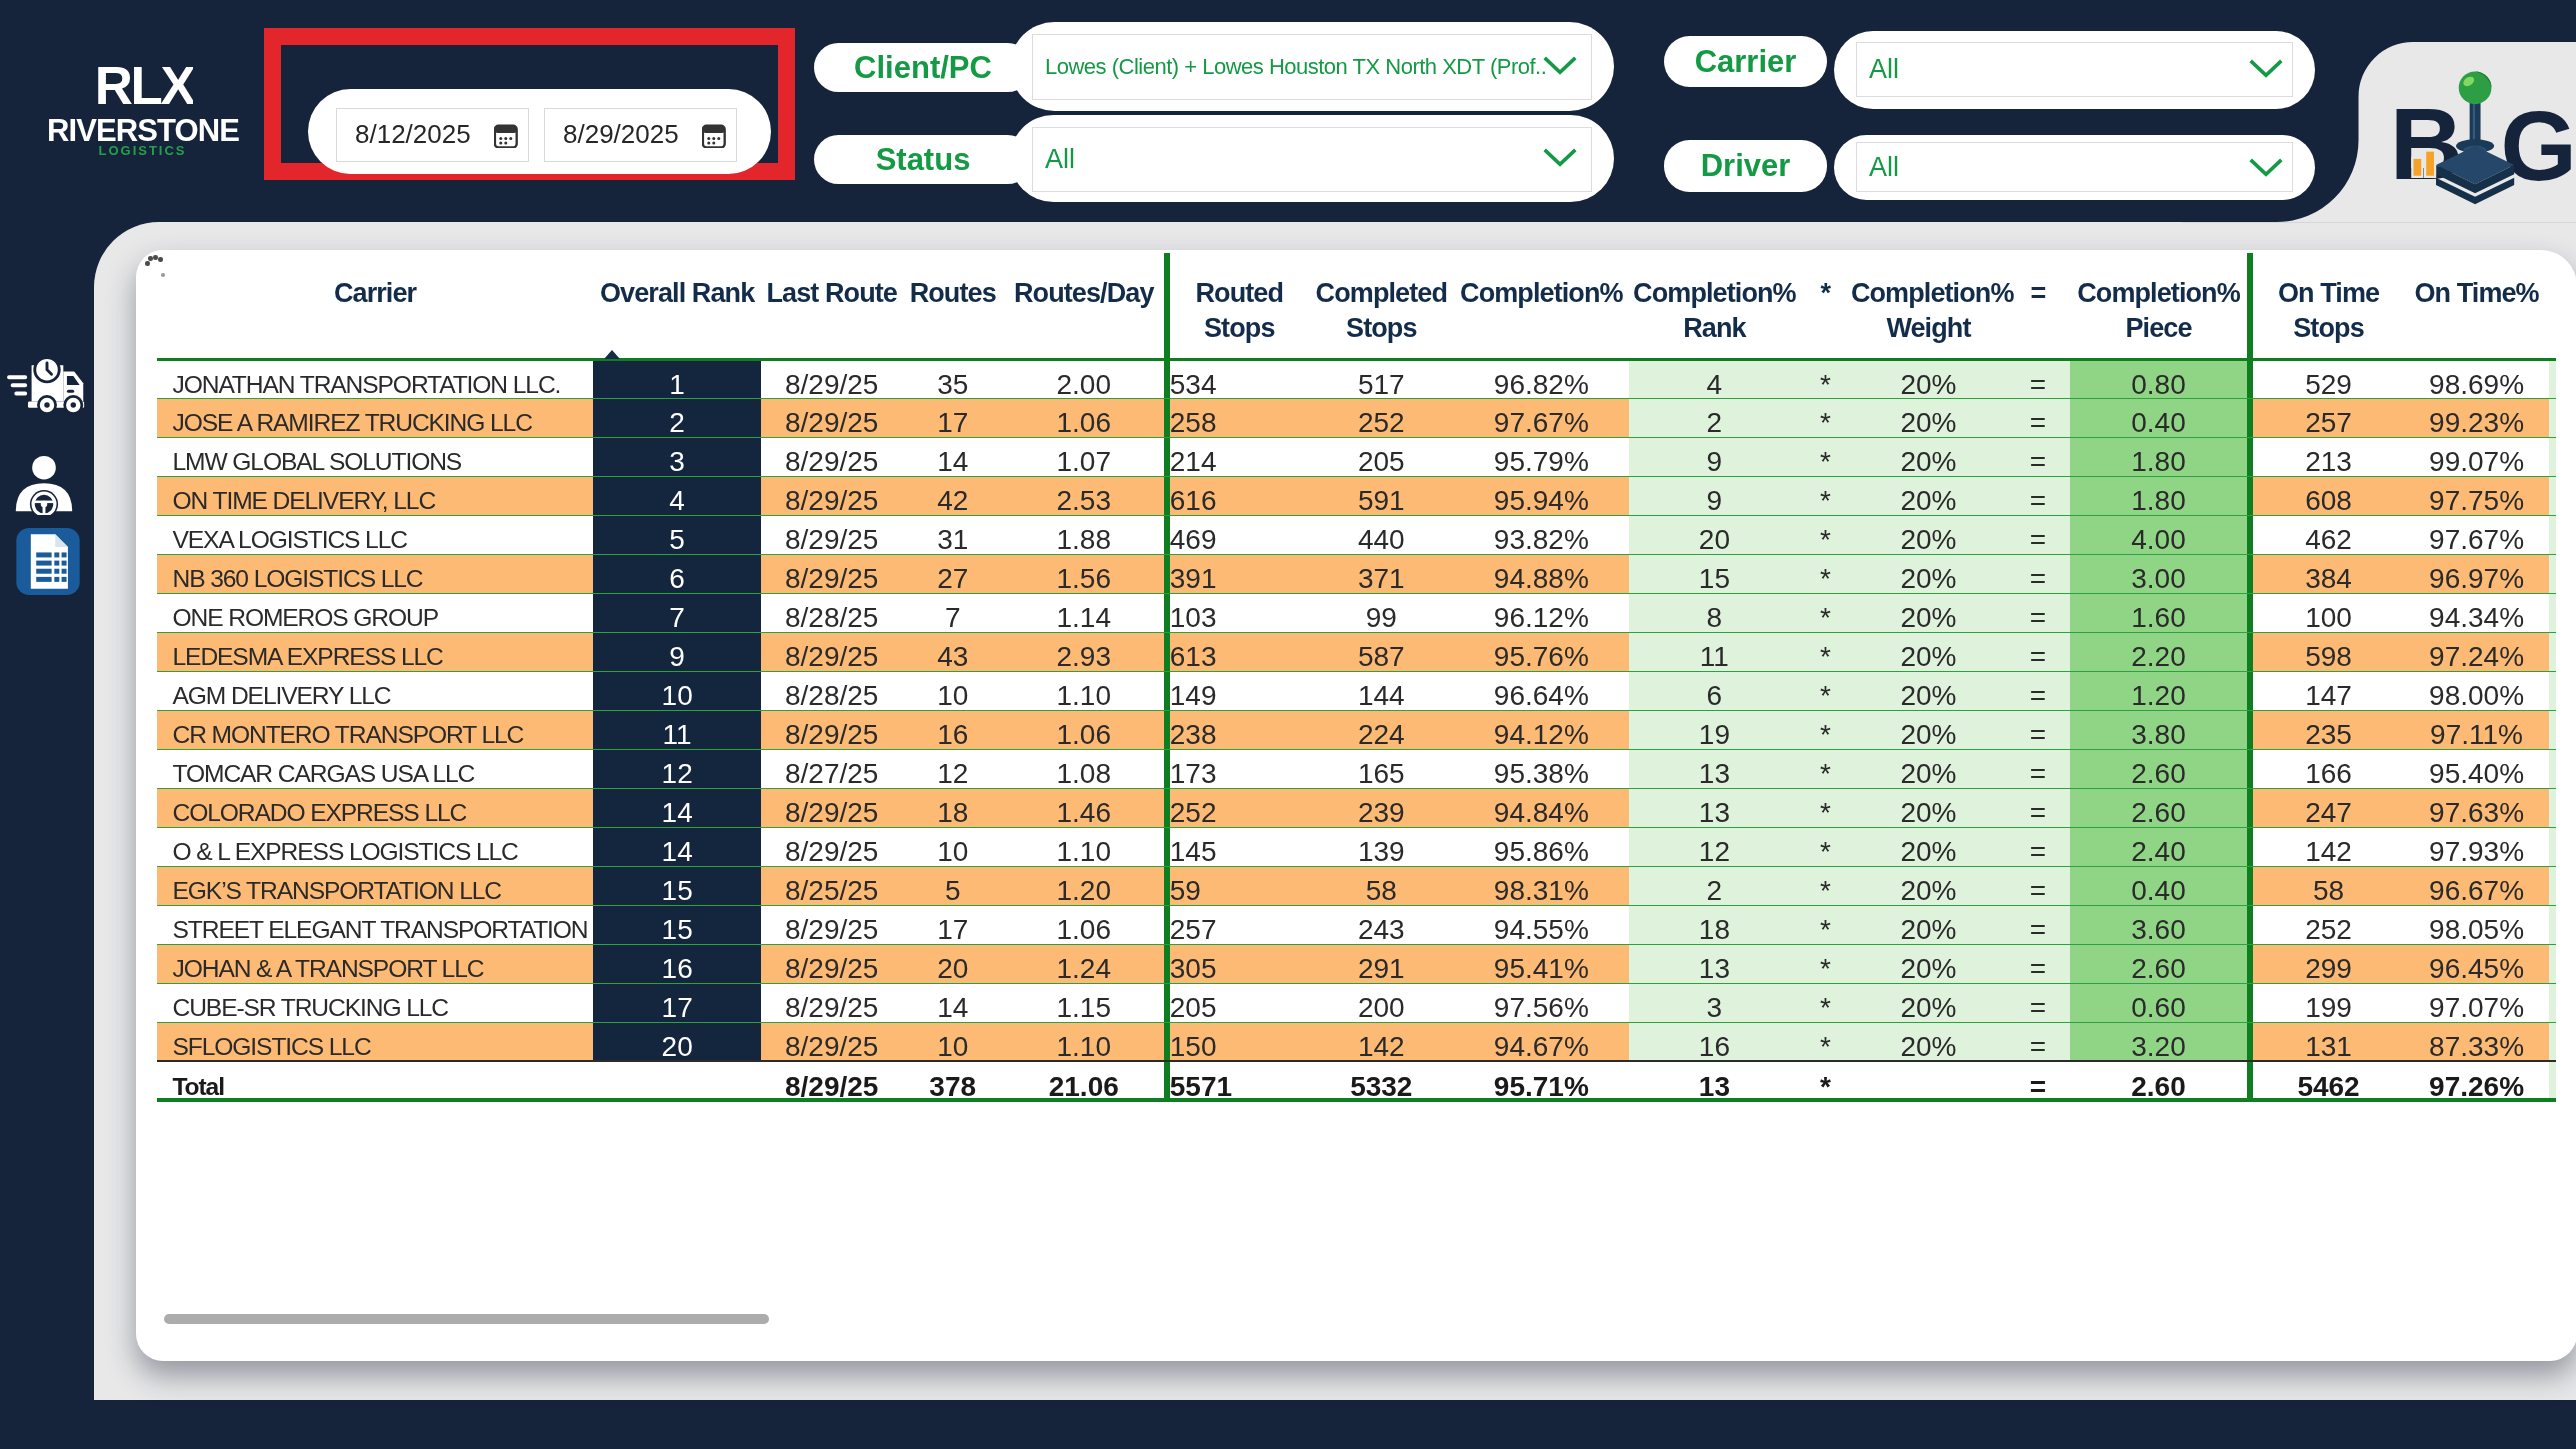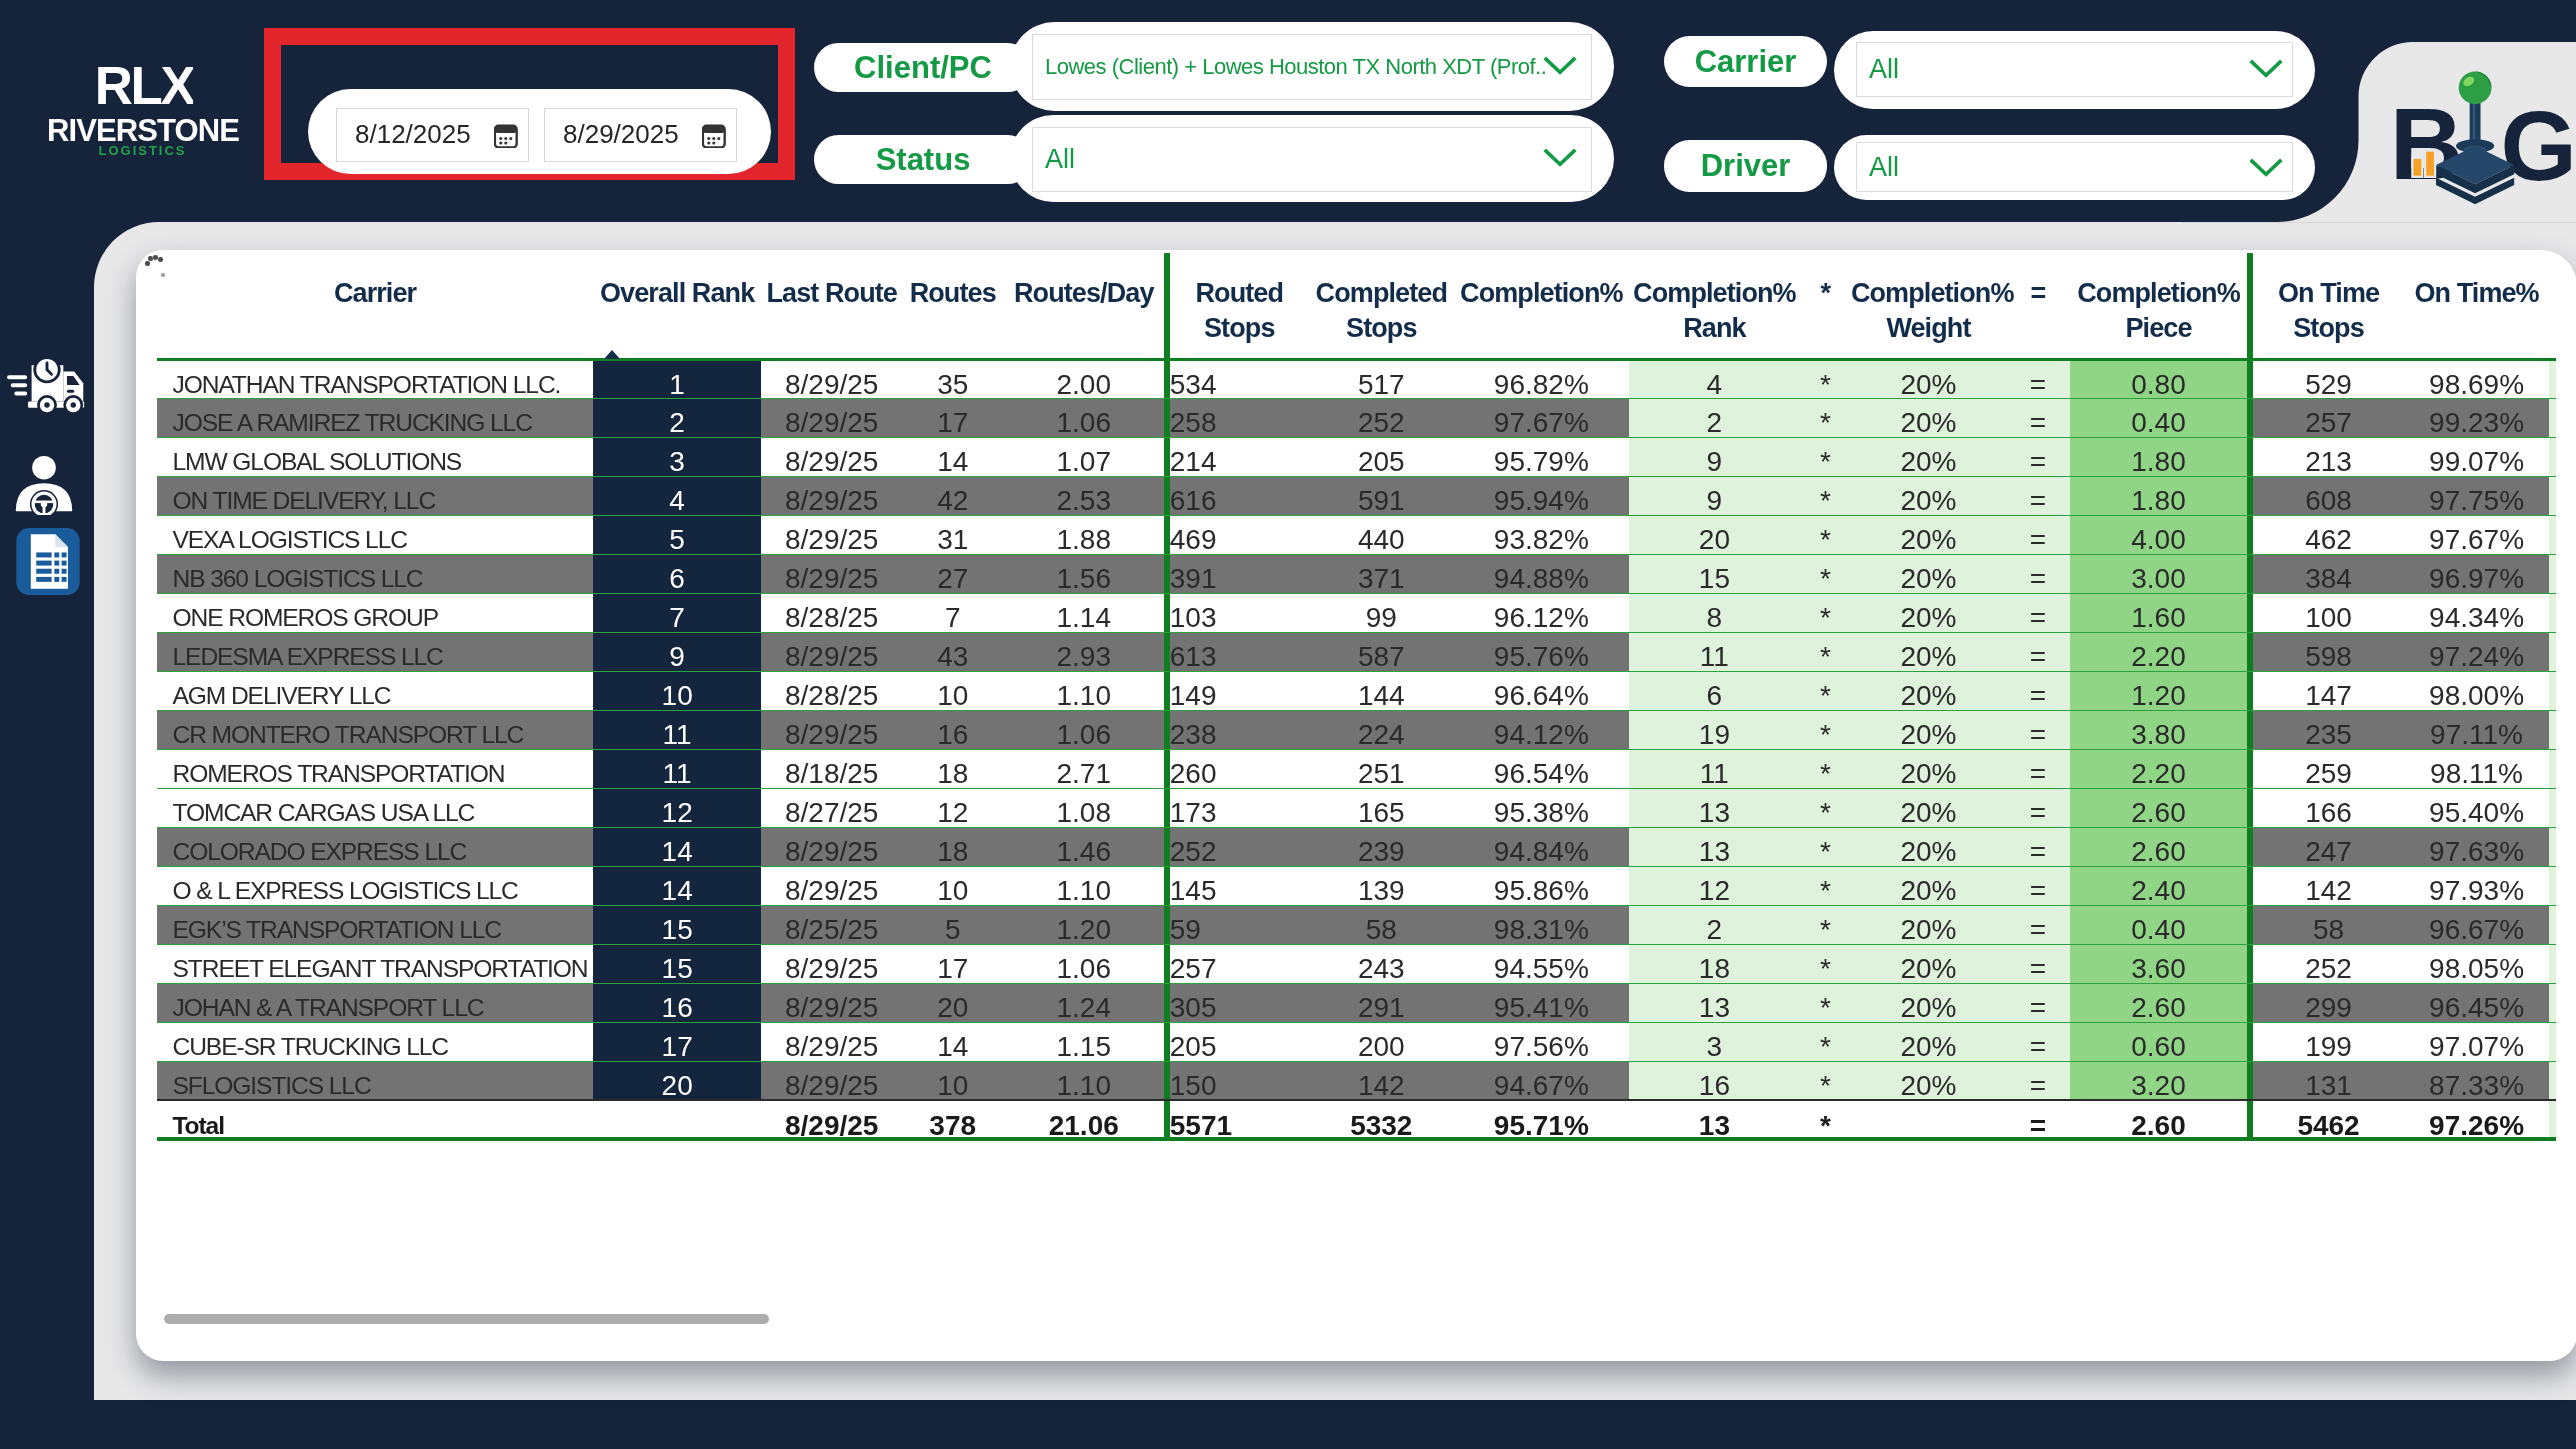--- a/index.html
+++ b/index.html
@@ -36,21 +36,21 @@
 table.t { position:absolute; left:157px; top:253px; border-collapse:collapse; table-layout:fixed;
   width:2399px; font-size:28px; color:#2A2A2A; }
 table.t td { overflow:hidden; white-space:nowrap; }
 tr.hd td { color:#122C49; font-weight:bold; font-size:27px; letter-spacing:-0.9px; vertical-align:top; text-align:center;
   line-height:35px; padding-top:23px; }
 tr.hd { height:106px; }
 tbody tr { height:39px; }
 tbody td { border-bottom:1.8px solid #2AA33F; }
 tbody tr:not(.hd) td { padding-top:12.7px; line-height:23.6px; vertical-align:top; }
 tr.hd td { border-bottom:3.6px solid #0E7E20; overflow:visible; }
-tr.alt { background:#737373;margin-top:40px; }
+tr.alt { background:#fdba74;margin-top:40px; }
 td.dv { background:#0E7E20 !important; }
 td.lg { background:#DFF2DC; }
 td.mg { background:#90D586; }
 td.strip { background:#DFF2DC; }
 tr.hd td.strip { background:#fff; }
 .c-name { text-align:left; padding-left:15.5px; font-size:24.6px; letter-spacing:-1.1px; }
 .c-rank { background:#14263E; color:#fff; text-align:center; }
 tr.total .c-rank { background:transparent; color:inherit; }
 .c-last   { text-align:center; }
 .c-routes { text-align:center; }
@@ -473,40 +473,20 @@
 <td class="c-star lg">*</td>
 <td class="c-wt lg">20%</td>
 <td class="c-eq lg">=</td>
 <td class="c-piece mg">3.80</td>
 <td class="dv"></td>
 <td class="c-ots">235</td>
 <td class="c-otp">97.11%</td>
 <td class="strip"></td>
 </tr>
 <tr>
-<td class="c-name">ROMEROS TRANSPORTATION</td>
-<td class="c-rank">11</td>
-<td class="c-last">8/18/25</td>
-<td class="c-routes">18</td>
-<td class="c-rpd">2.71</td>
-<td class="dv"></td>
-<td class="c-rs">260</td>
-<td class="c-cs">251</td>
-<td class="c-cp">96.54%</td>
-<td class="c-crank lg">11</td>
-<td class="c-star lg">*</td>
-<td class="c-wt lg">20%</td>
-<td class="c-eq lg">=</td>
-<td class="c-piece mg">2.20</td>
-<td class="dv"></td>
-<td class="c-ots">259</td>
-<td class="c-otp">98.11%</td>
-<td class="strip"></td>
-</tr>
-<tr>
 <td class="c-name">TOMCAR CARGAS USA LLC</td>
 <td class="c-rank">12</td>
 <td class="c-last">8/27/25</td>
 <td class="c-routes">12</td>
 <td class="c-rpd">1.08</td>
 <td class="dv"></td>
 <td class="c-rs">173</td>
 <td class="c-cs">165</td>
 <td class="c-cp">95.38%</td>
 <td class="c-crank lg">13</td>

